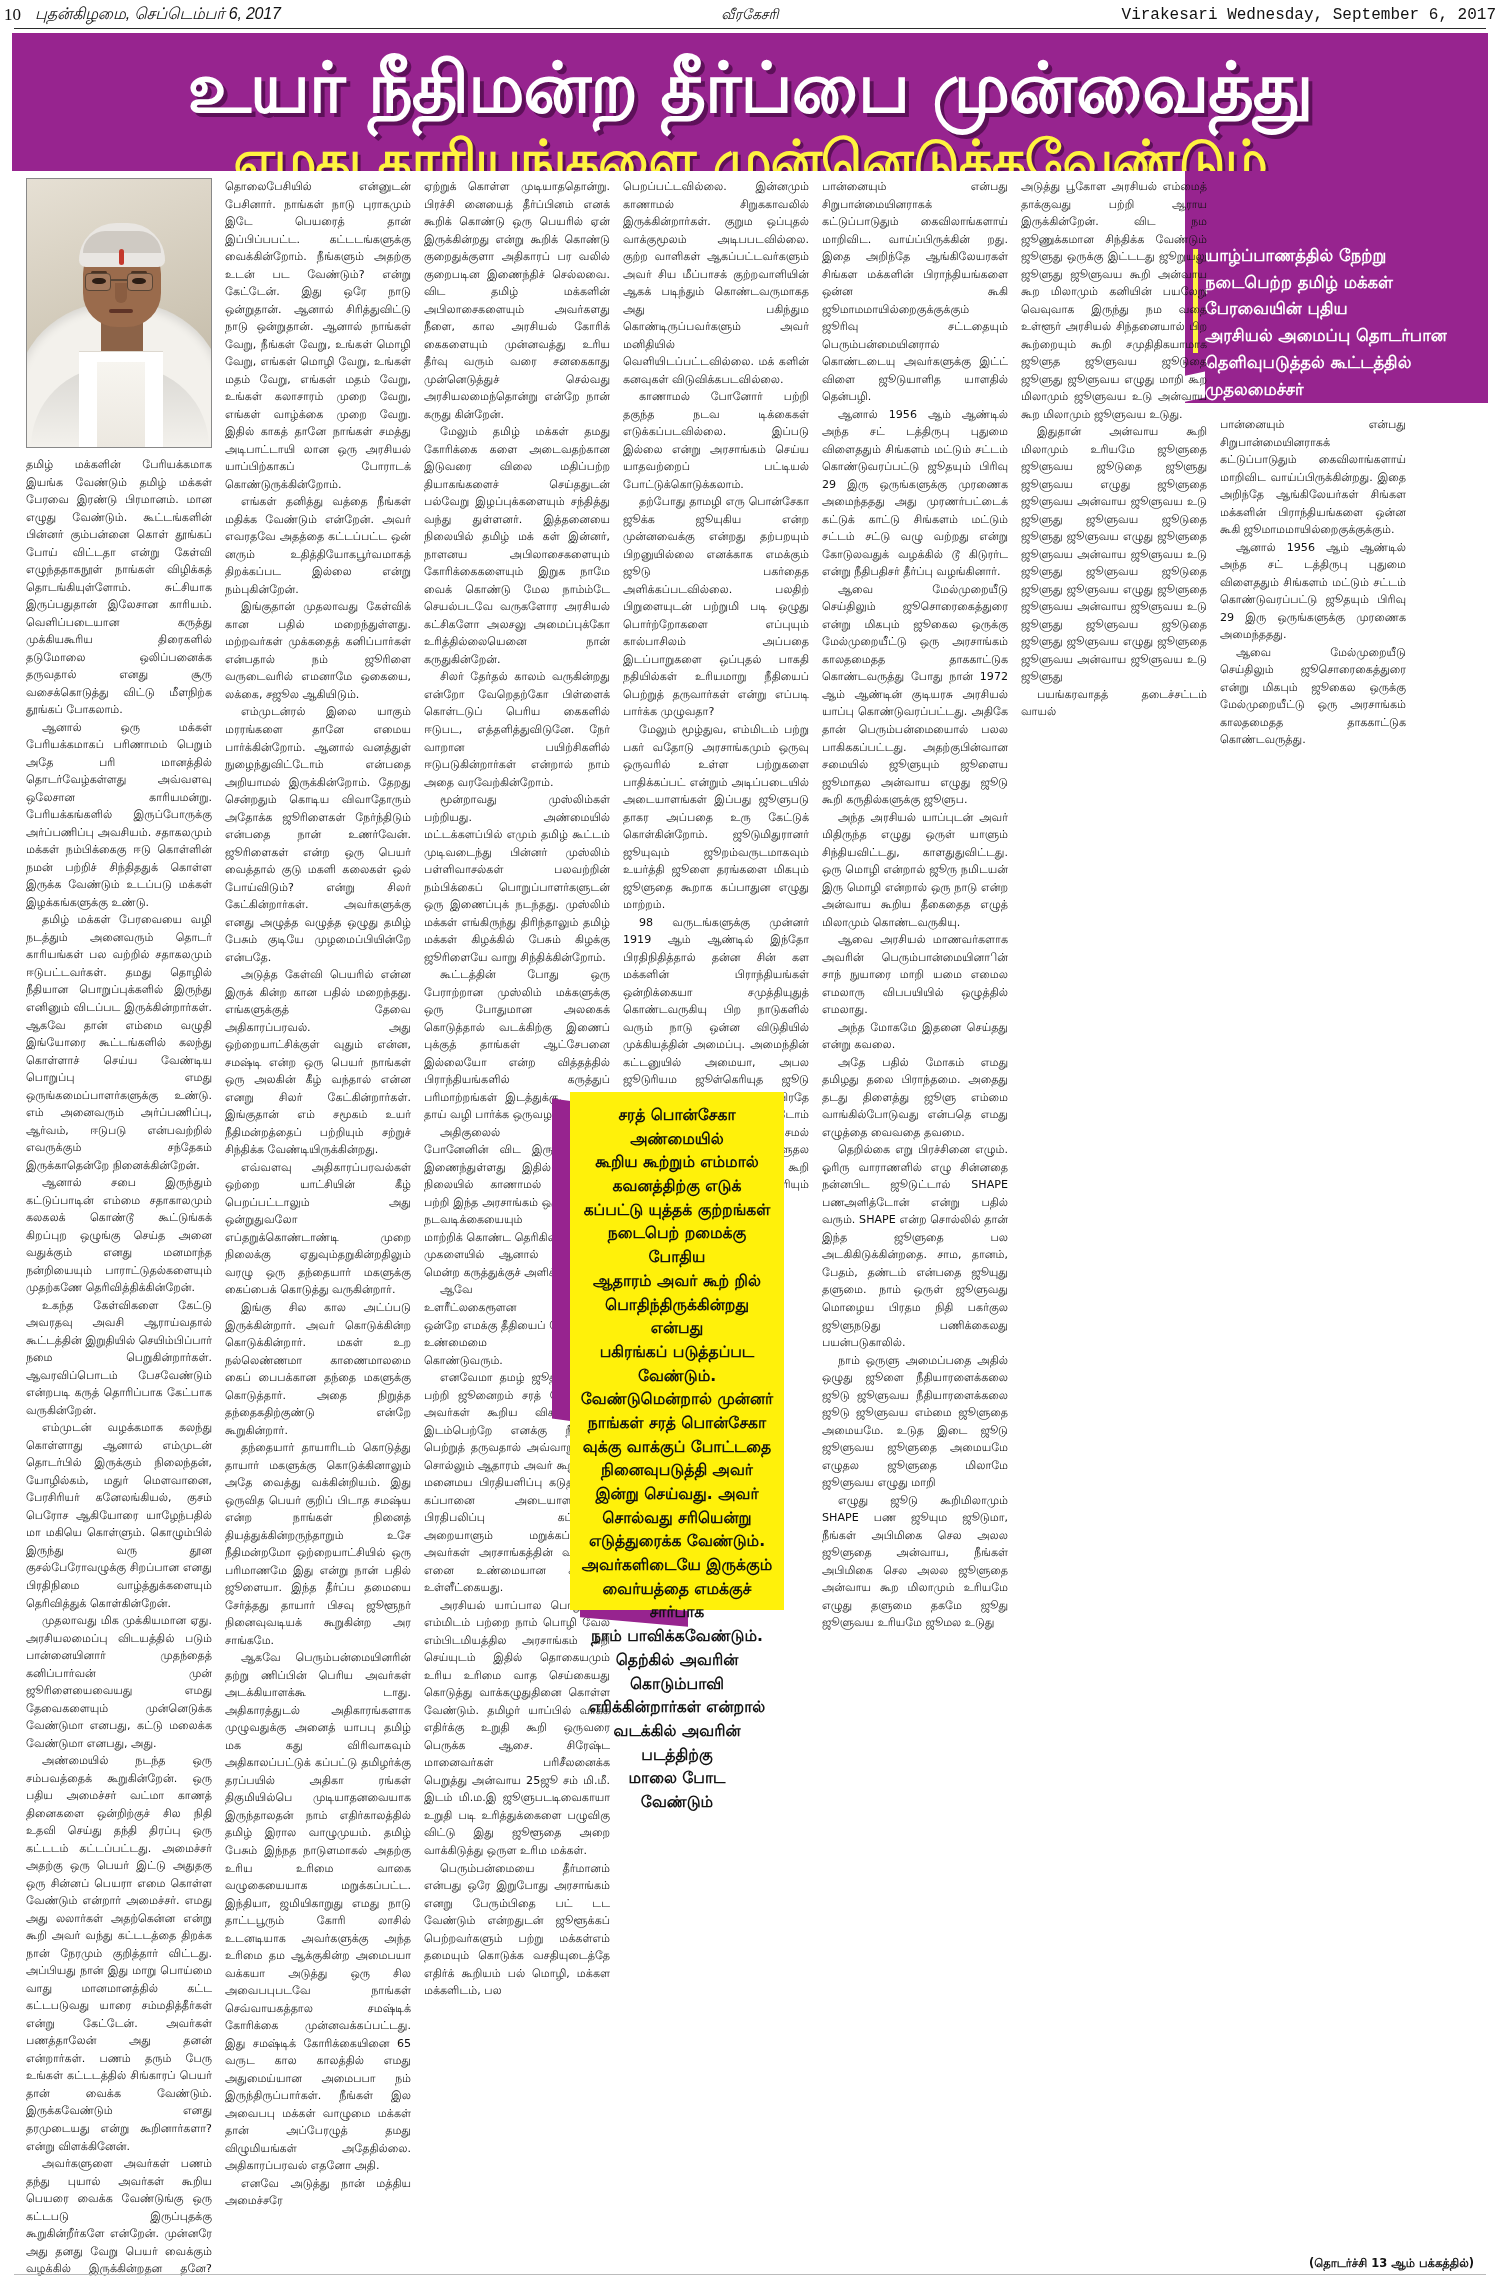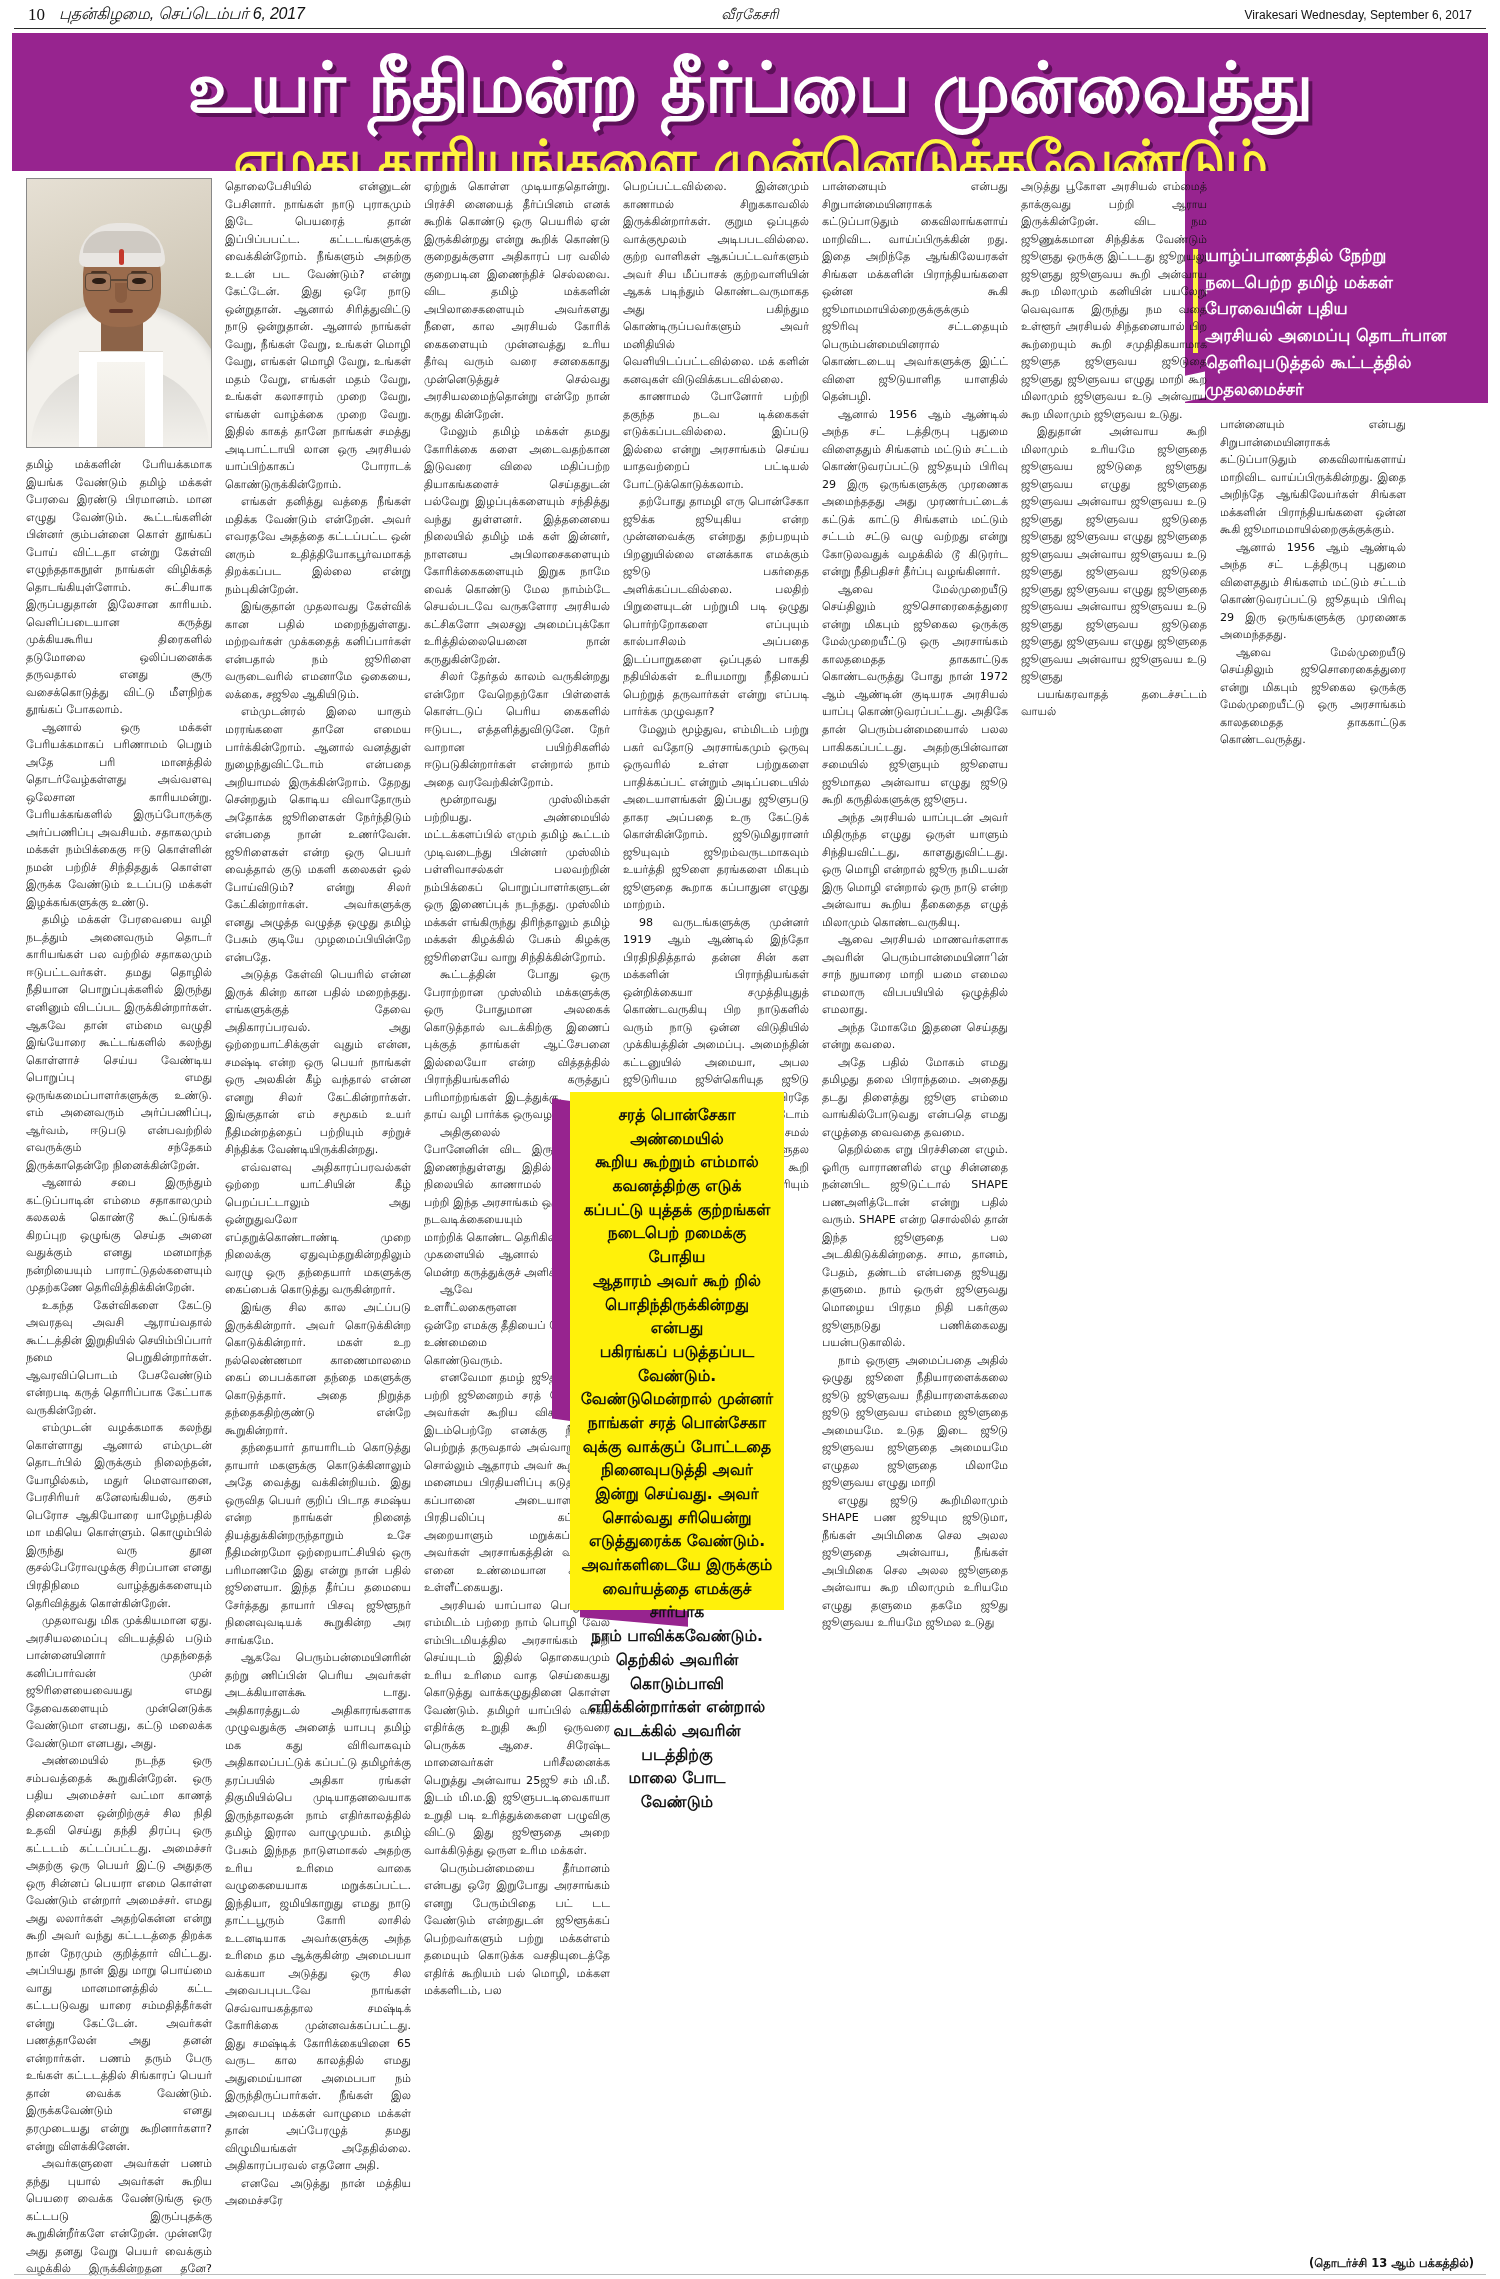--- a/index.html
+++ b/index.html
@@ -14,21 +14,21 @@
   }
 
   
   .masthead {
     position: absolute;
     left: 0; top: 0;
     width: 1500px;
     height: 30px;
     display: flex;
     align-items: center;
-    padding: 0 28px;
+    padding: 0 4px;
   }
   .masthead .page-no {
     font-family: "Liberation Serif", serif;
     font-size: 17px;
     color: #111;
     margin-right: 14px;
   }
   .masthead .date-ta {
     font-family: "Liberation Sans", sans-serif;
     font-size: 16px;
@@ -40,22 +40,22 @@
     position: absolute;
     left: 0; right: 0;
     text-align: center;
     font-family: Liberation Mono, monospace;
     font-style: italic;
     font-size: 14px;
     color: #111;
   }
   .masthead .date-en {
     margin-left: auto;
-    font-family: Liberation Sans, sans-serif;
-    font-size: 12px;
+    font-family: Liberation Mono, monospace;
+    font-size: 16px;
     color: #111;
     text-align: right;
   }
   .masthead-rule {
     position: absolute;
     left: 14px; top: 28px;
     width: 1472px;
     height: 1.4px;
     background: #2b2b2b;
   }

